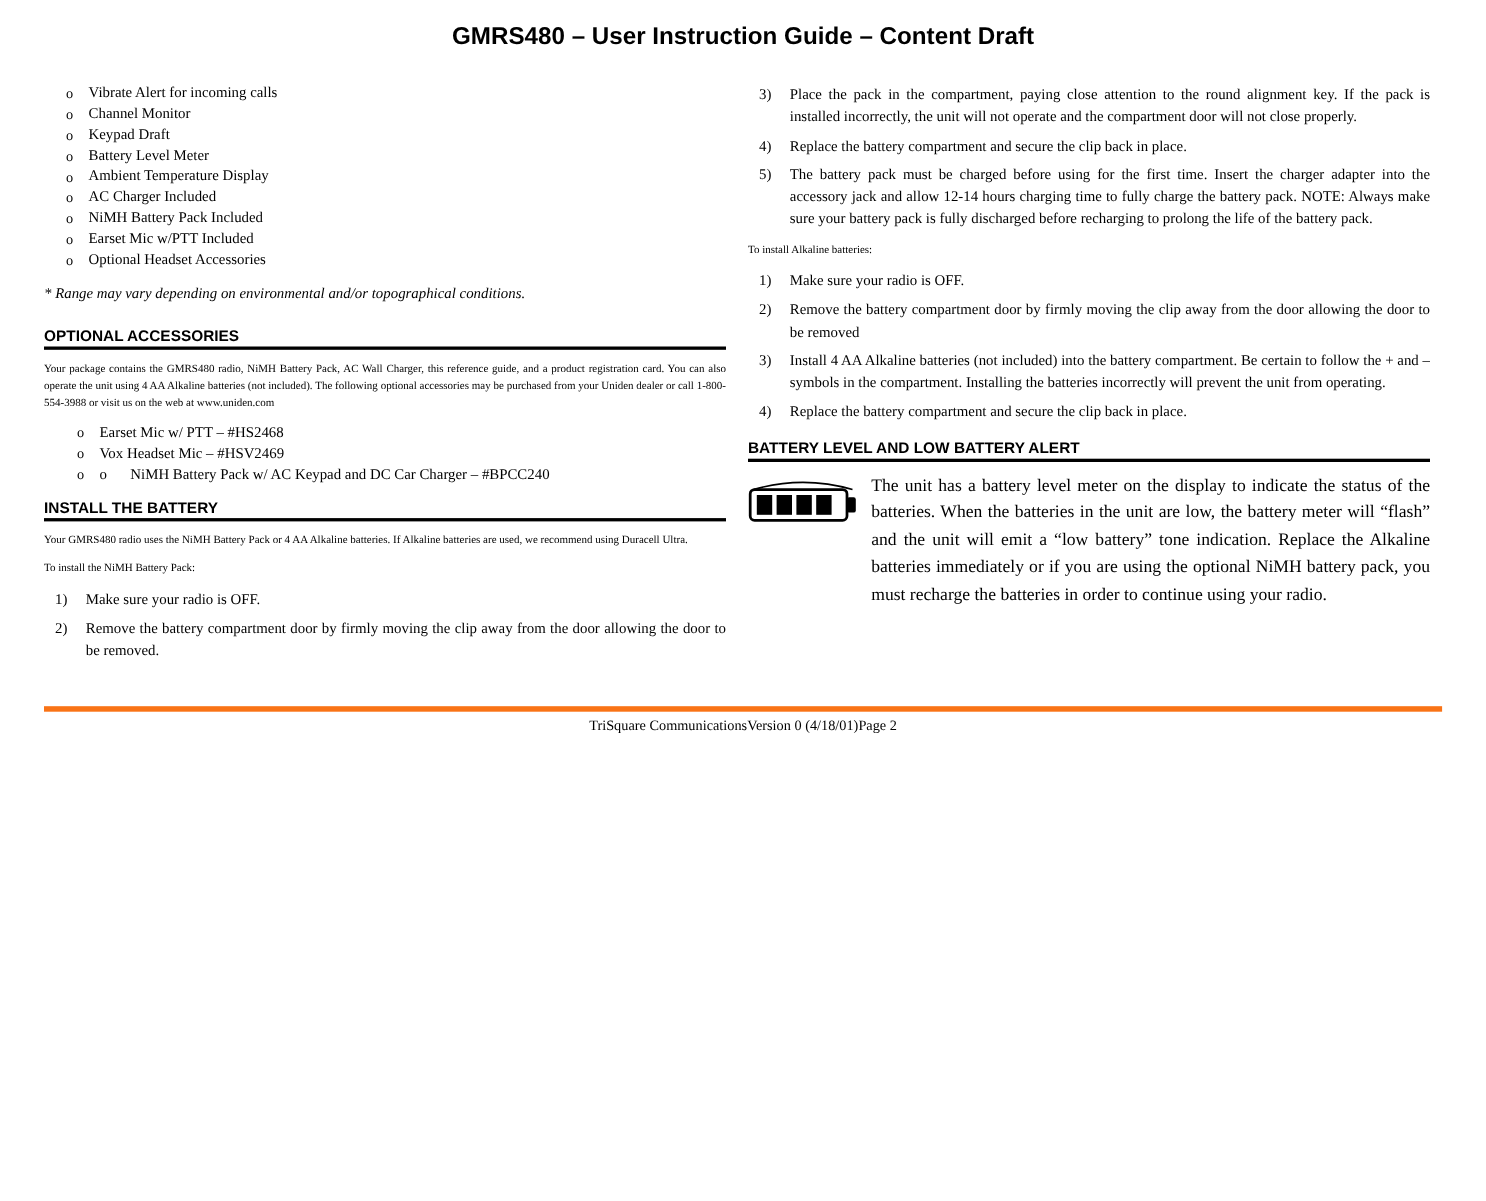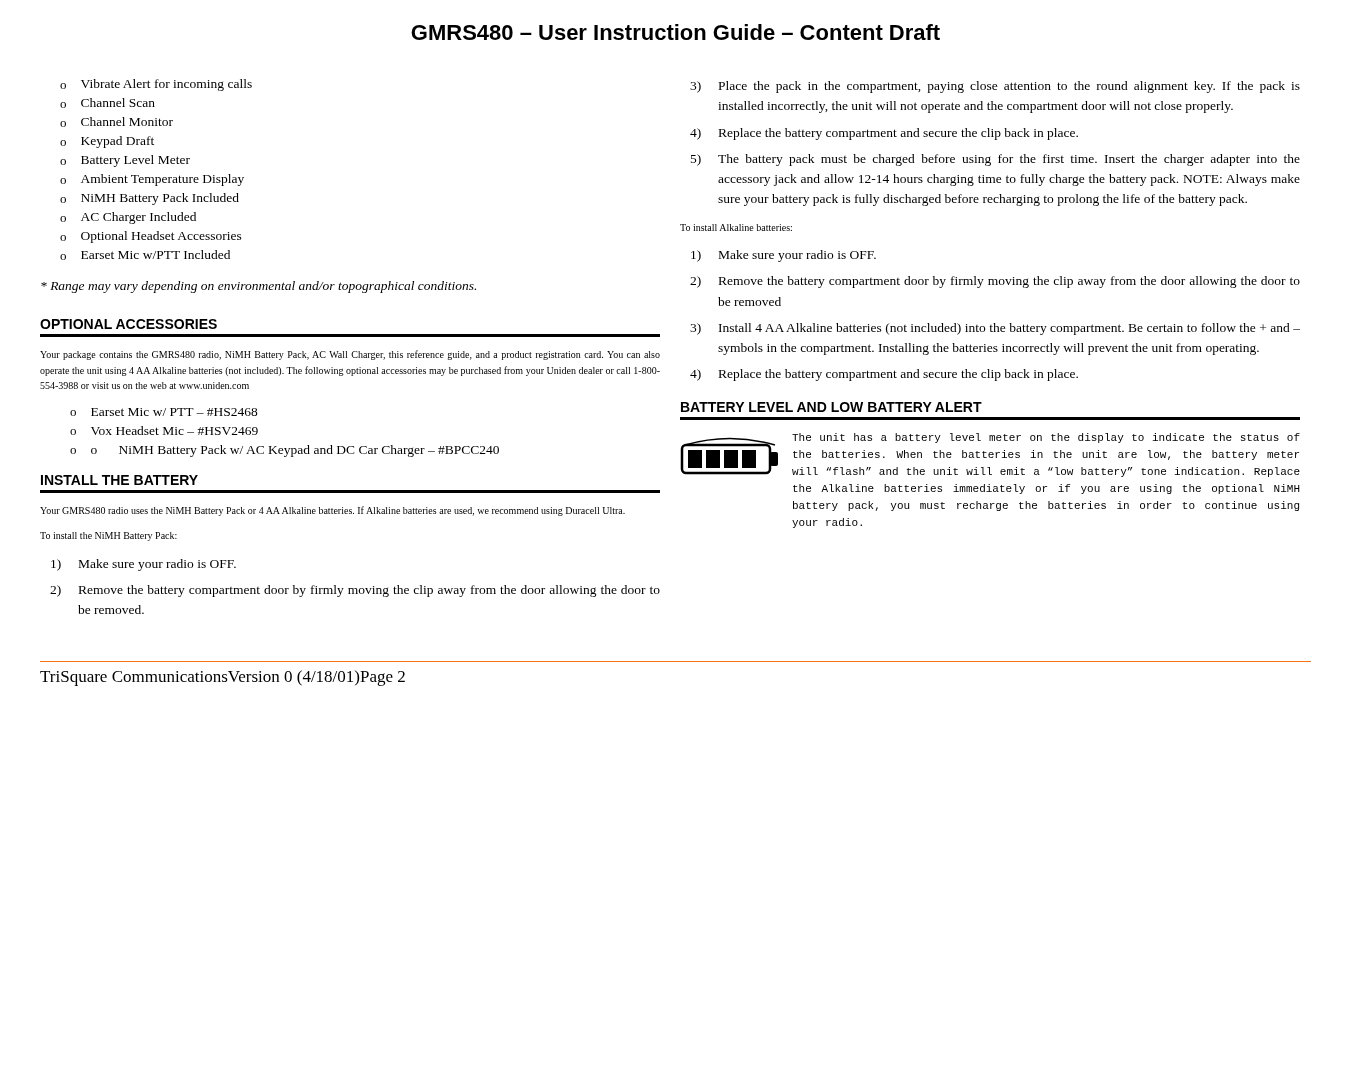--- a/index.html
+++ b/index.html
@@ -141,56 +141,54 @@
     }
 
     .battery-icon {
       width: 100px;
       height: 55px;
       margin-right: 12px;
       flex-shrink: 0;
     }
 
     .battery-text {
-      font-size: 11px;
+      font-size: 16px;
       line-height: 1.55;
       text-align: justify;
       flex: 1;
-      font-family: Liberation Mono, monospace;
     }
 
     .footer {
       display: flex;
-      justify-content: flex-start;
+      justify-content: center;
       margin-top: 30px;
-      border-top: 1px solid #f97316;
+      border-top: 5px solid #f97316;
       padding-top: 5px;
-      font-size: 17px;
+      font-size: 13px;
     }
   </style>
 </head>
 <body>
 
 <h1 class="page-title">GMRS480 – User Instruction Guide – Content Draft</h1>
 
 <div class="content-area">
 
   <div class="left-column">
 
     <ul class="bullet-list">
     <li>Vibrate Alert for incoming calls</li>
-        <li>Channel Scan</li>
         <li>Channel Monitor</li>
         <li>Keypad Draft</li>
         <li>Battery Level Meter</li>
         <li>Ambient Temperature Display</li>
+        <li>AC Charger Included</li>
         <li>NiMH Battery Pack Included</li>
-        <li>AC Charger Included</li>
+        <li>Earset Mic w/PTT Included</li>
         <li>Optional Headset Accessories</li>
-        <li>Earset Mic w/PTT Included</li>
       </ul>
 
     <p class="italic-note">*   Range may vary depending on environmental and/or topographical conditions.</p>
 
     <p class="section-heading">OPTIONAL ACCESSORIES</p>
     <hr class="section-divider">
 
     <p class="body-text">Your package contains the GMRS480 radio, NiMH Battery Pack, AC Wall Charger, this reference guide, and a product registration card.  You can also operate the unit using 4 AA Alkaline batteries (not included).  The following optional accessories may be purchased from your Uniden dealer or call 1-800-554-3988 or visit us on the web at www.uniden.com</p>
 
     <ul class="sub-bullet-list">

